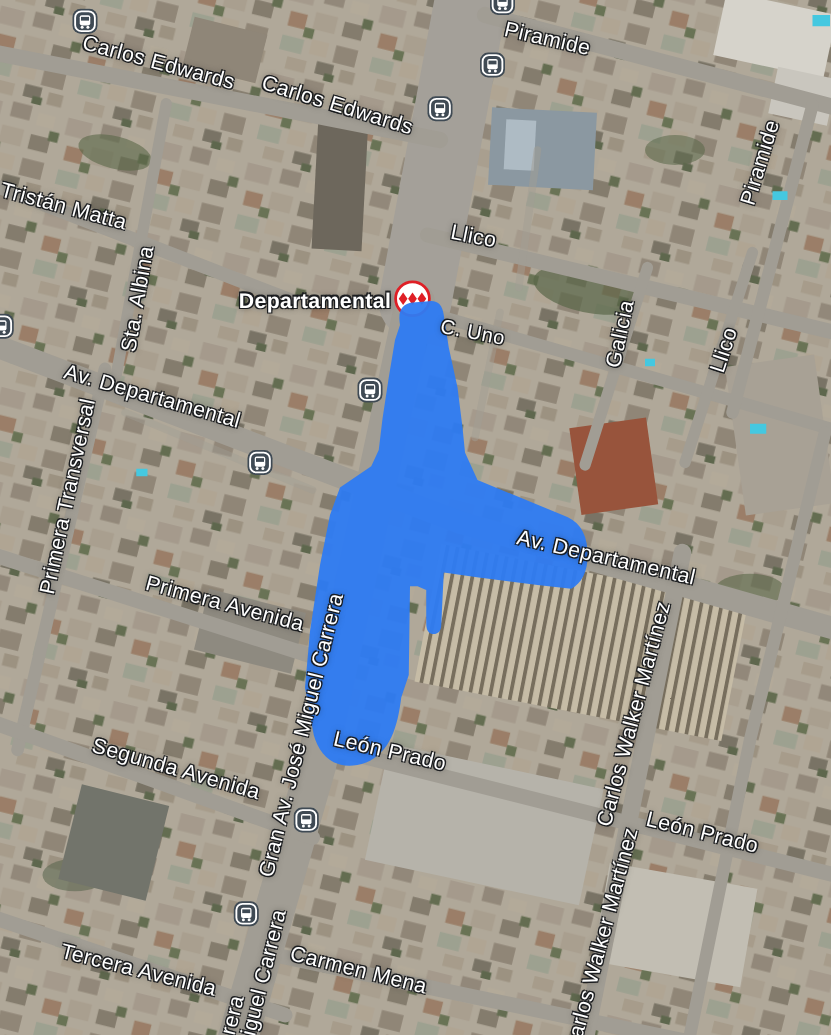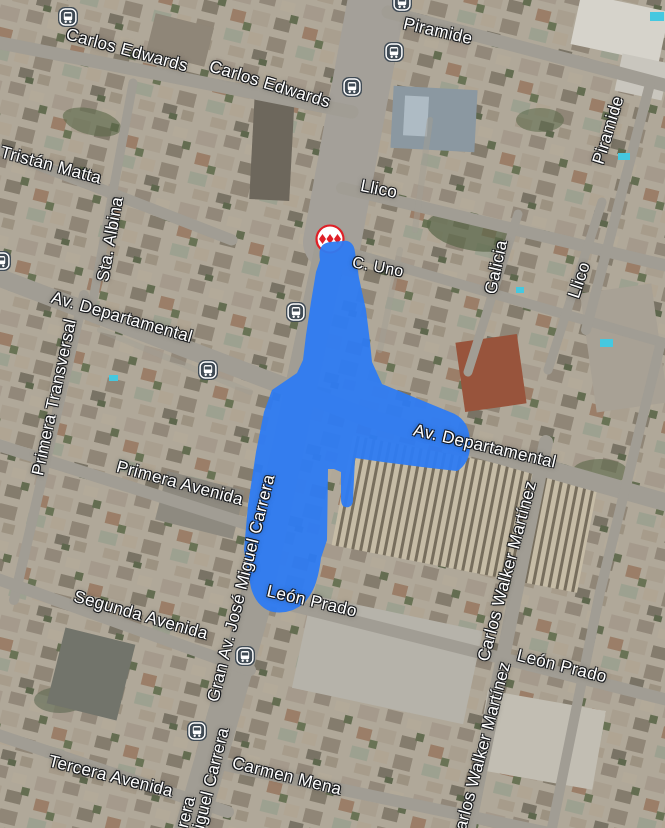--- a/index.html
+++ b/index.html
@@ -130,20 +130,21 @@
   <path d="M320 260 C318 248 322 243 330 242 L343 241 C350 240 354 244 355 252
        L359 278 L366 310 L370 342 L372 362 L382 384 L450 412
        C462 416 469 425 470 440 C471 456 466 466 457 471
        L430 468 L383 462 L355 458 L353 500 C353 506 349 508 345 507
        C342 506 341 503 341 498 L341 472 L334 469 L328 469 L327 540 L321 558
        C318 582 312 602 293 610 C270 618 256 606 251 588
        L244 550 L248 505 L256 452 L264 412 L272 390 L297 373 L303 360 L306 335 L311 302 L316 272 Z" fill="#2e7bf2" opacity="0.95"></path>
 </svg>
 
 <div id="labels-layer">
+  <div class="station-label" id="station-label" style="right: 352px; top: 241px;">Departamental</div>
 <div class="street-label" style="left: 127px; top: 50px; font-size: 17px; --r: 15deg;">Carlos Edwards</div>
     <div class="street-label" style="left: 270px; top: 84px; font-size: 17px; --r: 17deg;">Carlos Edwards</div>
     <div class="street-label" style="left: 438px; top: 31px; font-size: 17px; --r: 13deg;">Piramide</div>
     <div class="street-label" style="left: 51px; top: 165px; font-size: 17px; --r: 15deg;">Tristán Matta</div>
     <div class="street-label" style="left: 379px; top: 189px; font-size: 17px; --r: 11deg;">Llico</div>
     <div class="street-label" style="left: 110px; top: 239px; font-size: 17px; --r: -80deg;">Sta. Albina</div>
     <div class="street-label" style="left: 378px; top: 267px; font-size: 16px; --r: 11deg;">C. Uno</div>
     <div class="street-label" style="left: 496px; top: 267px; font-size: 17px; --r: -78deg;">Galicia</div>
     <div class="street-label" style="left: 579px; top: 280px; font-size: 17px; --r: -72deg;">Llico</div>
     <div class="street-label" style="left: 608px; top: 130px; font-size: 17px; --r: -73deg;">Piramide</div>

